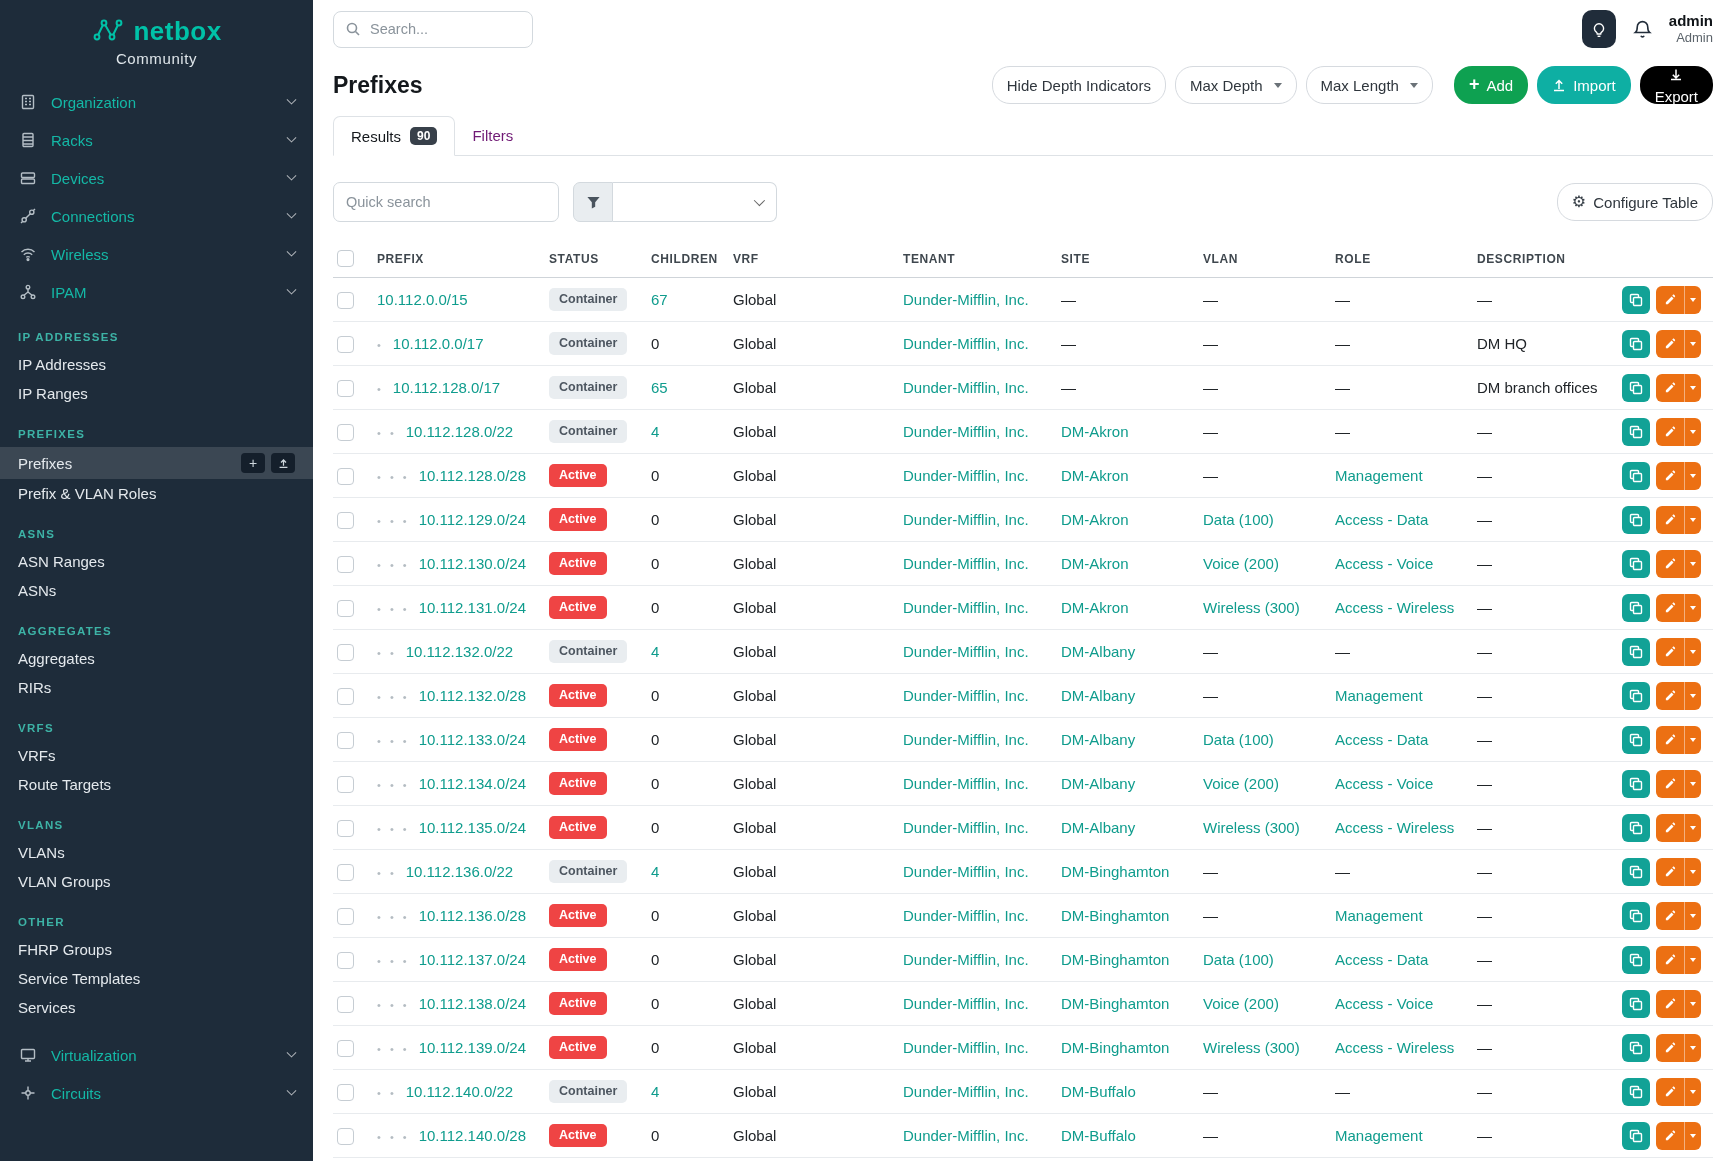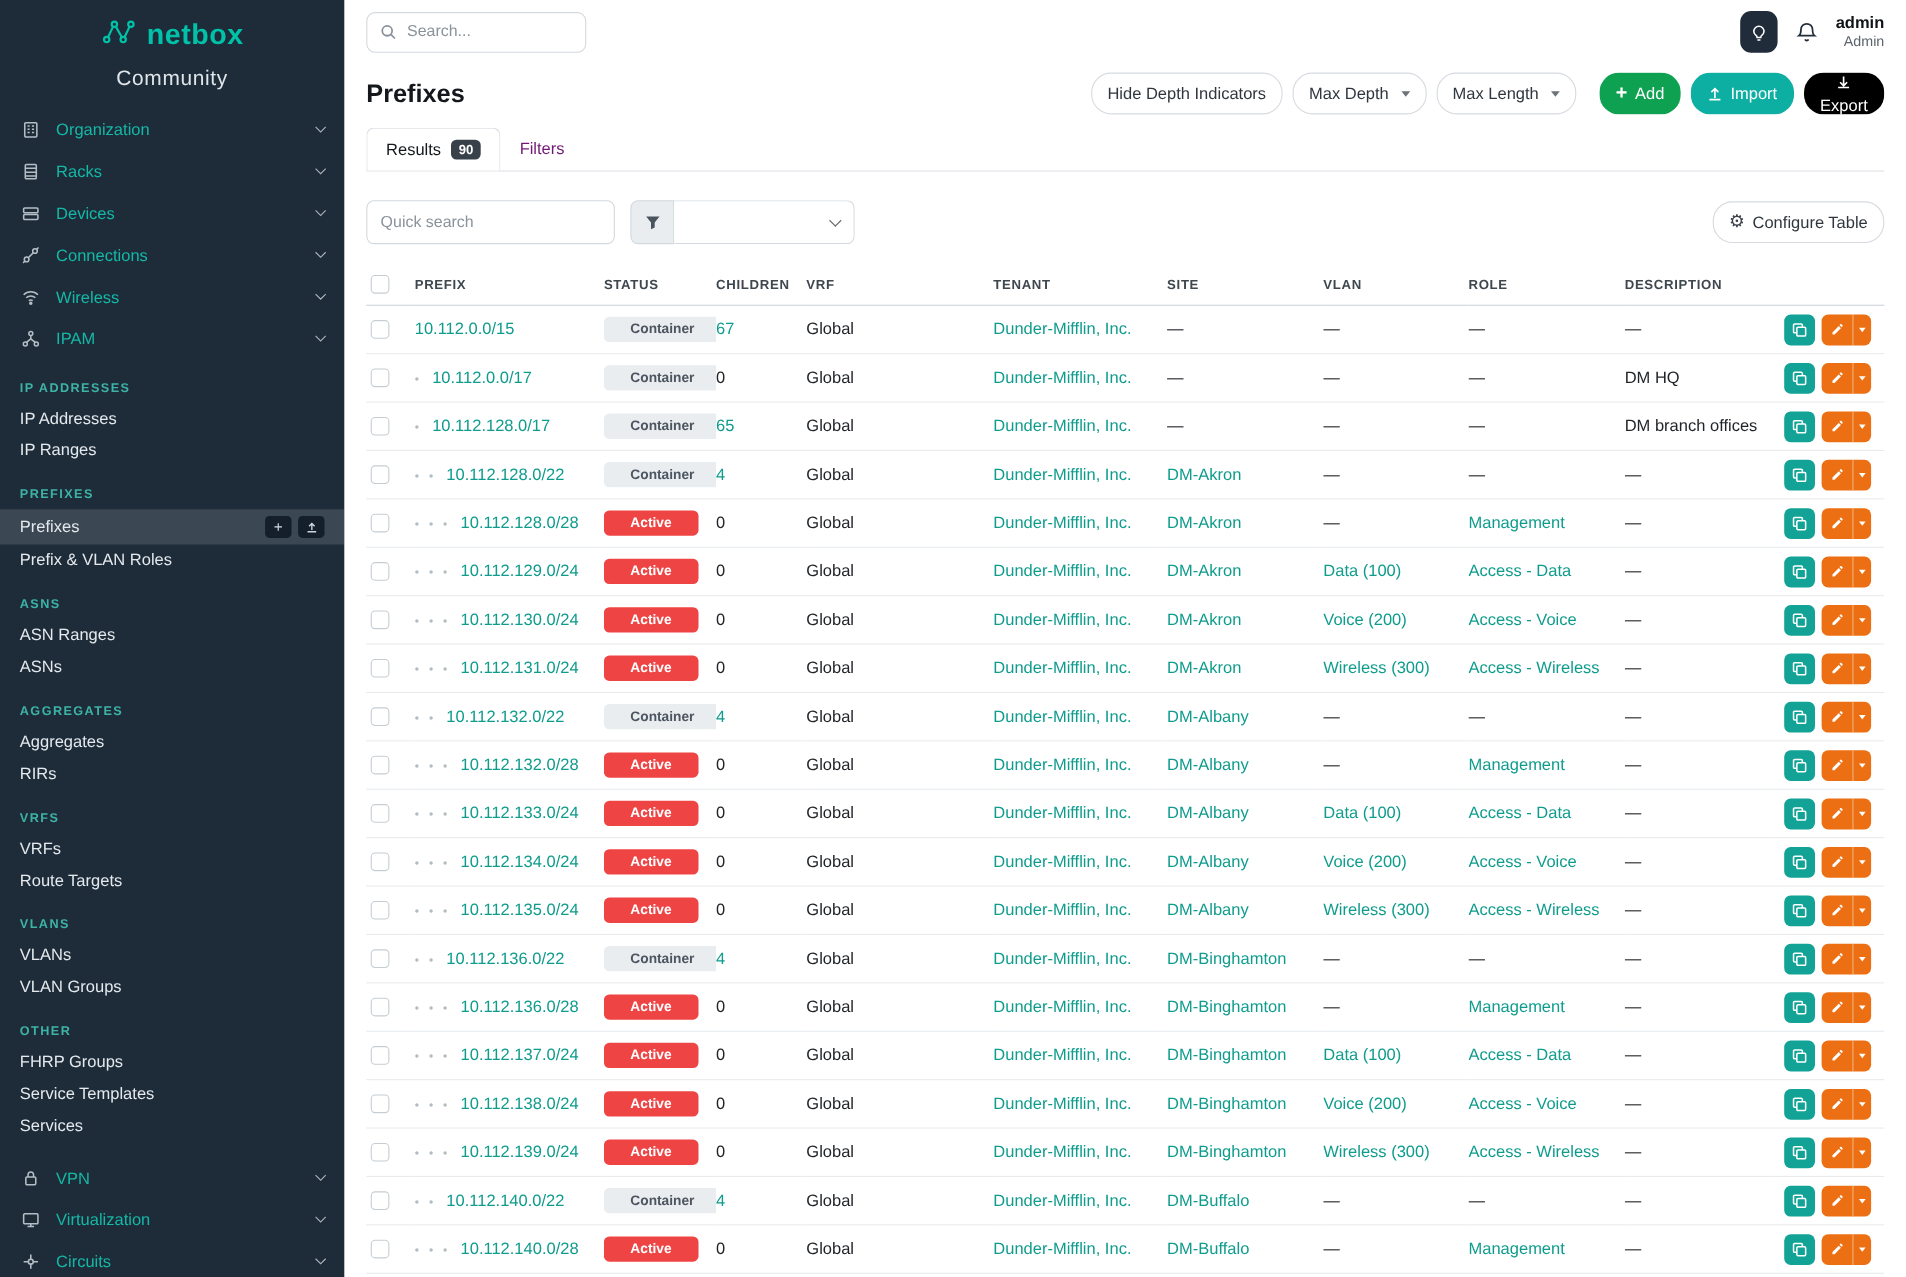--- a/index.html
+++ b/index.html
@@ -12,21 +12,21 @@
   .app { display:flex; width:100%; height:100%; }
 
   
   .sidebar {
     width:313px; min-width:313px; height:100%;
     background:#1e2c3a; color:#e4e9ed; overflow:hidden;
   }
   .brand { padding:16px 0 2px; text-align:center; }
   .brand-row { display:flex; justify-content:center; align-items:center; gap:8px; }
   .brand-name { font-size:26px; font-weight:700; color:#00c2a8; letter-spacing:.5px; }
-  .brand-sub { color:#dfe6ea; font-size:19px; margin-top:14px; letter-spacing:.6px; }
+  .brand-sub { color:#dfe6ea; font-size:15px; margin-top:3px; letter-spacing:.6px; }
   .nav { margin-top:14px; }
   .nav-item {
     display:flex; align-items:center; gap:13px;
     padding:9px 18px; font-size:15px; color:#14b8a6; cursor:pointer;
   }
   .nav-icon { width:20px; height:20px; display:inline-flex; align-items:center; justify-content:center; opacity:.85; }
   .chev {
     margin-left:auto; width:7px; height:7px;
     border-right:1.7px solid rgba(255,255,255,.65);
     border-bottom:1.7px solid rgba(255,255,255,.65);
@@ -138,21 +138,21 @@
     font-size:15px; color:#212529; vertical-align:middle; white-space:nowrap; overflow:hidden;
   }
   .th-select, .c-sel { padding-left:4px !important; }
   .checkbox {
     width:17px; height:17px; border:1.5px solid #c6cdd3; border-radius:4px;
     background:#fff; display:inline-block; vertical-align:middle; cursor:pointer;
   }
   .link { color:#0f9c8d; text-decoration:none; cursor:pointer; }
   .dots { color:#b4bcc2; font-size:11px; letter-spacing:3px; margin-right:9px; }
   .badge {
-    display:inline-block; font-size:12.5px; font-weight:600; padding:5px 24px;
+    display:inline-block; font-size:12.5px; font-weight:600; padding:5px 10px;
     border-radius:5px; line-height:1;
   }
   .badge-container { background:#e9edf0; color:#4d5660; }
   .badge-active { background:#ef4444; color:#fff; }
   .c-actions { text-align:right; }
   .act { display:inline-flex; gap:6px; align-items:center; }
   .btn-clone {
     width:28px; height:28px; background:#12a296; border-radius:6px;
     display:inline-flex; align-items:center; justify-content:center; cursor:pointer;
   }
@@ -376,30 +376,20 @@
   </div>
 
   <div class="section-item">
     <span class="section-label">Services</span>
 
   </div>
 </div>
   </div>
 </div>
     <nav id="nav-bottom" class="nav">
-  <div class="nav-item">
-    <span class="nav-icon">
-            <svg width="18" height="18" viewBox="0 0 18 18" fill="none" stroke="#cfd8de" stroke-width="1.4">
-              <rect x="4.5" y="8" width="9" height="7" rx="1"></rect>
-              <path d="M6.5 8V6a2.5 2.5 0 0 1 5 0v2"></path>
-            </svg>
-          </span>
-    <span class="nav-label">VPN</span>
-    <span class="chev"></span>
-  </div>
 
   <div class="nav-item">
     <span class="nav-icon">
             <svg width="18" height="18" viewBox="0 0 18 18" fill="none" stroke="#cfd8de" stroke-width="1.4">
               <rect x="2.5" y="3.5" width="13" height="9" rx="1"></rect>
               <path d="M9 12.5v2M6 15h6"></path>
             </svg>
           </span>
     <span class="nav-label">Virtualization</span>
     <span class="chev"></span>

